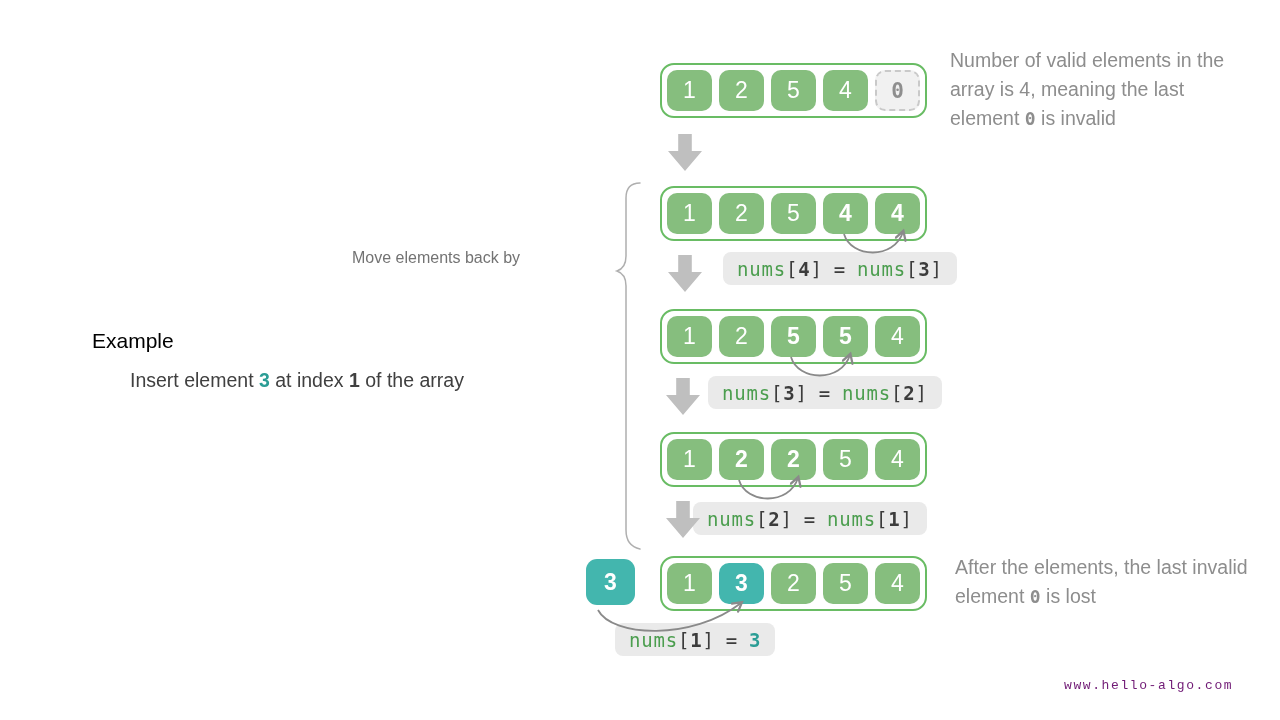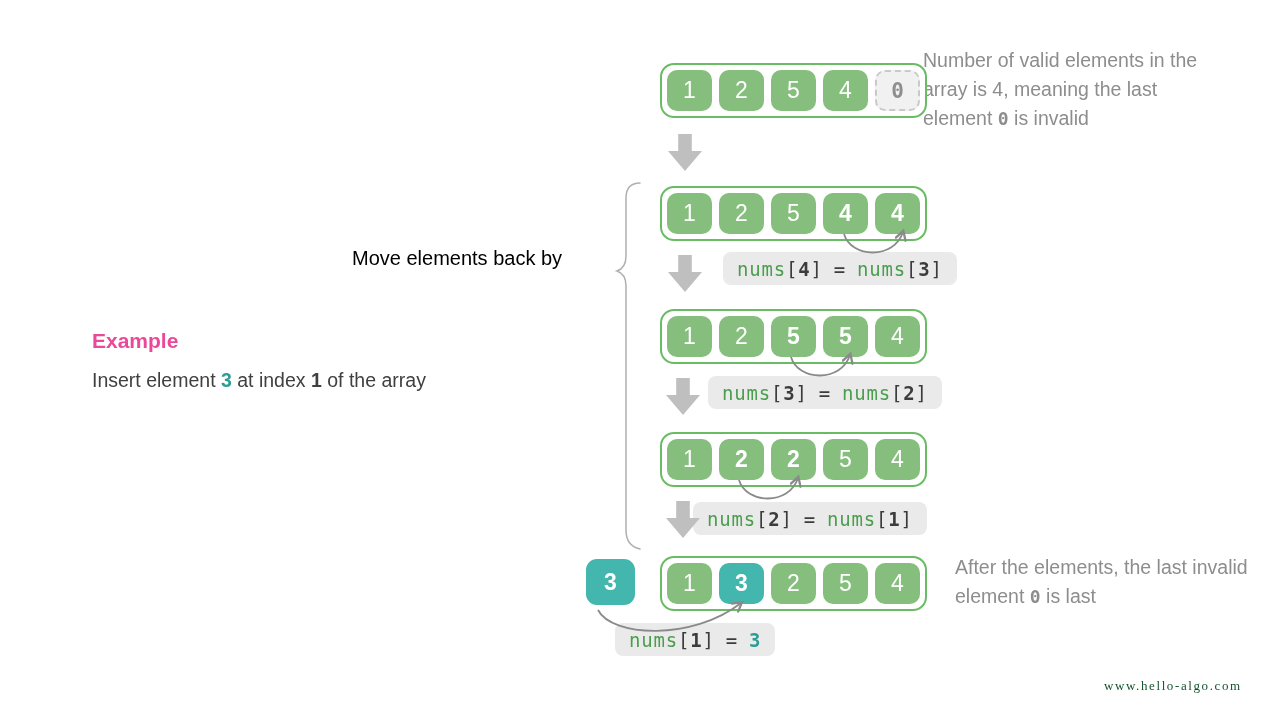--- a/index.html
+++ b/index.html
@@ -28,44 +28,44 @@
         padding:0 14px;background:#EAEAEA;border-radius:8px;white-space:pre;
         font-family:"DejaVu Sans Mono",monospace;font-size:19px;letter-spacing:.8px;color:#3C3C3C;}
   .cl-fn{color:#4C9E4F;}
   .cl-idx{font-weight:700;}
   .cl-eq{margin:0 11px;}
   .cl-teal{color:#2B9D95;font-weight:700;}
 
   
   .note{position:absolute;color:#8D8D8D;font-size:19.5px;line-height:29px;}
   .note .mono{font-family:"DejaVu Sans Mono",monospace;font-weight:700;font-size:18px;}
-  .move-note{position:absolute;color:#000000;font-size:20px;line-height:28px;}
-  .example-title{position:absolute;font-size:21px;font-weight:700;color:#ec4899;}
-  .example-desc{position:absolute;font-size:19.5px;color:#404040;white-space:nowrap;}
+  .move-note{position:absolute;color:#737373;font-size:16px;line-height:28px;}
+  .example-title{position:absolute;font-size:21px;font-weight:400;color:#000000;}
+  .example-desc{position:absolute;font-size:19.5px;color:#404040;white-space:nowrap;margin-left:38px;}
   .ex-teal{color:#2B9D95;font-weight:700;}
   .ex-bold{font-weight:700;}
-  .watermark{position:absolute;font-family:Liberation Serif, serif;font-size:13px;
-        letter-spacing:1.6px;color:#14532d;margin-left:40px;}
+  .watermark{position:absolute;font-family:Liberation Mono, monospace;font-size:13px;
+        letter-spacing:1.6px;color:#701a75;}
   svg{position:absolute;overflow:visible;}
 </style>
 </head>
 <body>
 
 <div class="stage">
 
   <div class="example-title" style="left:92px;top:329px">Example</div>
   <div class="example-desc" style="left:92px;top:369px"><span>Insert element </span><span class="ex-teal">3</span><span> at index </span><span class="ex-bold">1</span><span> of the array</span></div>
 
   <div class="move-note" style="left:352px;top:244px">
     <div>Move elements back by</div>
   </div>
 
-  <div class="note" style="left:923px;top:46px;width:282px"><span>Number of valid elements in the array is 4, meaning the last element </span><span class="mono">0</span><span> is invalid</span></div>
+  <div class="note" style="left:950px;top:46px;width:282px"><span>Number of valid elements in the array is 4, meaning the last element </span><span class="mono">0</span><span> is invalid</span></div>
 
-  <div class="note" style="left:955px;top:553px;width:300px"><span>After the elements, the last invalid element </span><span class="mono">0</span><span> is last</span></div>
+  <div class="note" style="left:955px;top:553px;width:300px"><span>After the elements, the last invalid element </span><span class="mono">0</span><span> is lost</span></div>
 
   <div class="arr" style="left:660px;top:63px">
     <div class="cell">1</div>
     <div class="cell">2</div>
     <div class="cell">5</div>
     <div class="cell">4</div>
     <div class="cell invalid">0</div>
   </div>
 
   <div class="arr" style="left:660px;top:186px">

